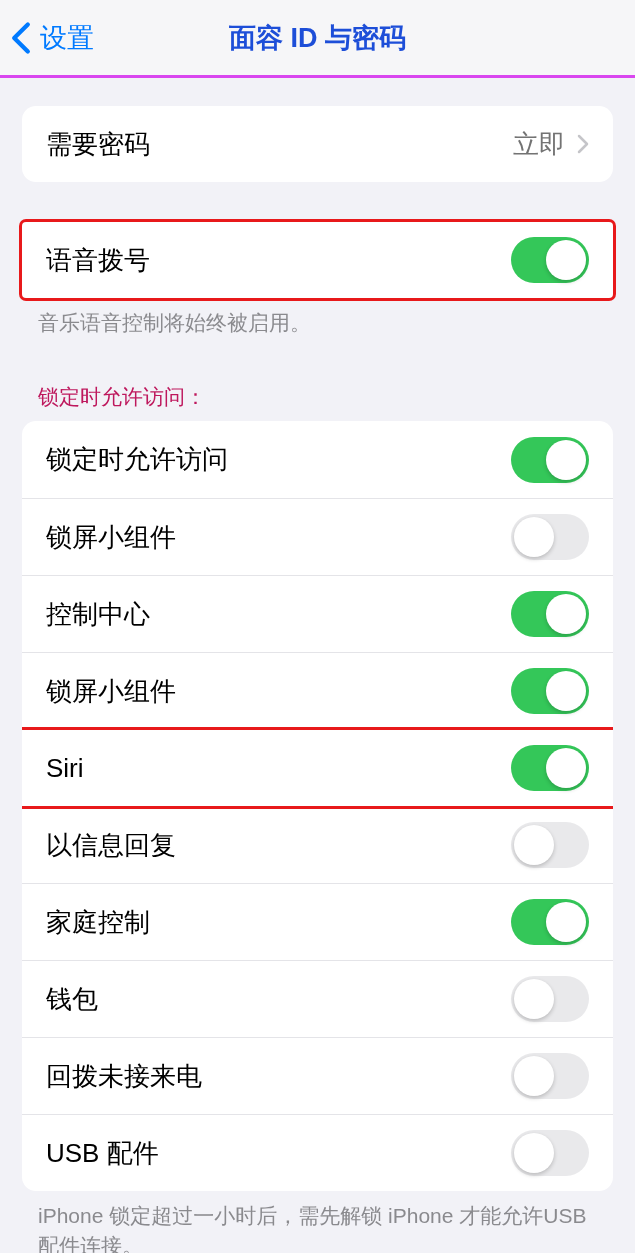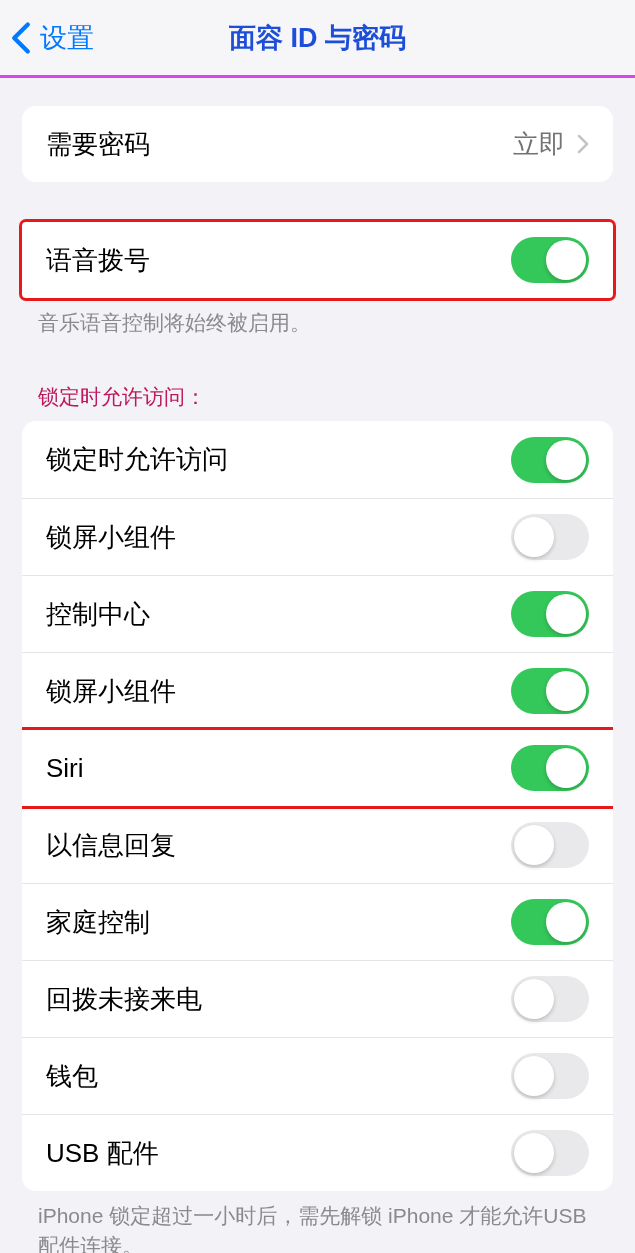--- a/index.html
+++ b/index.html
@@ -214,31 +214,31 @@
         <div class="knob"></div>
       </div>
     </div>
     <div class="row">
       <span class="row-label">家庭控制</span>
       <div class="toggle on">
         <div class="knob"></div>
       </div>
     </div>
     <div class="row">
+      <span class="row-label">钱包</span>
+      <div class="toggle off">
+        <div class="knob"></div>
+      </div>
+    </div>
+    <div class="row">
       <span class="row-label">回拨未接来电</span>
       <div class="toggle off">
         <div class="knob"></div>
       </div>
     </div>
     <div class="row">
-      <span class="row-label">钱包</span>
-      <div class="toggle off">
-        <div class="knob"></div>
-      </div>
-    </div>
-    <div class="row">
       <span class="row-label">USB 配件</span>
       <div class="toggle off">
         <div class="knob"></div>
       </div>
     </div>
   </div>
 <div class="footer-text">iPhone 锁定超过一小时后，需先解锁 iPhone 才能允许USB 配件连接。</div>
 
 </body></html>

